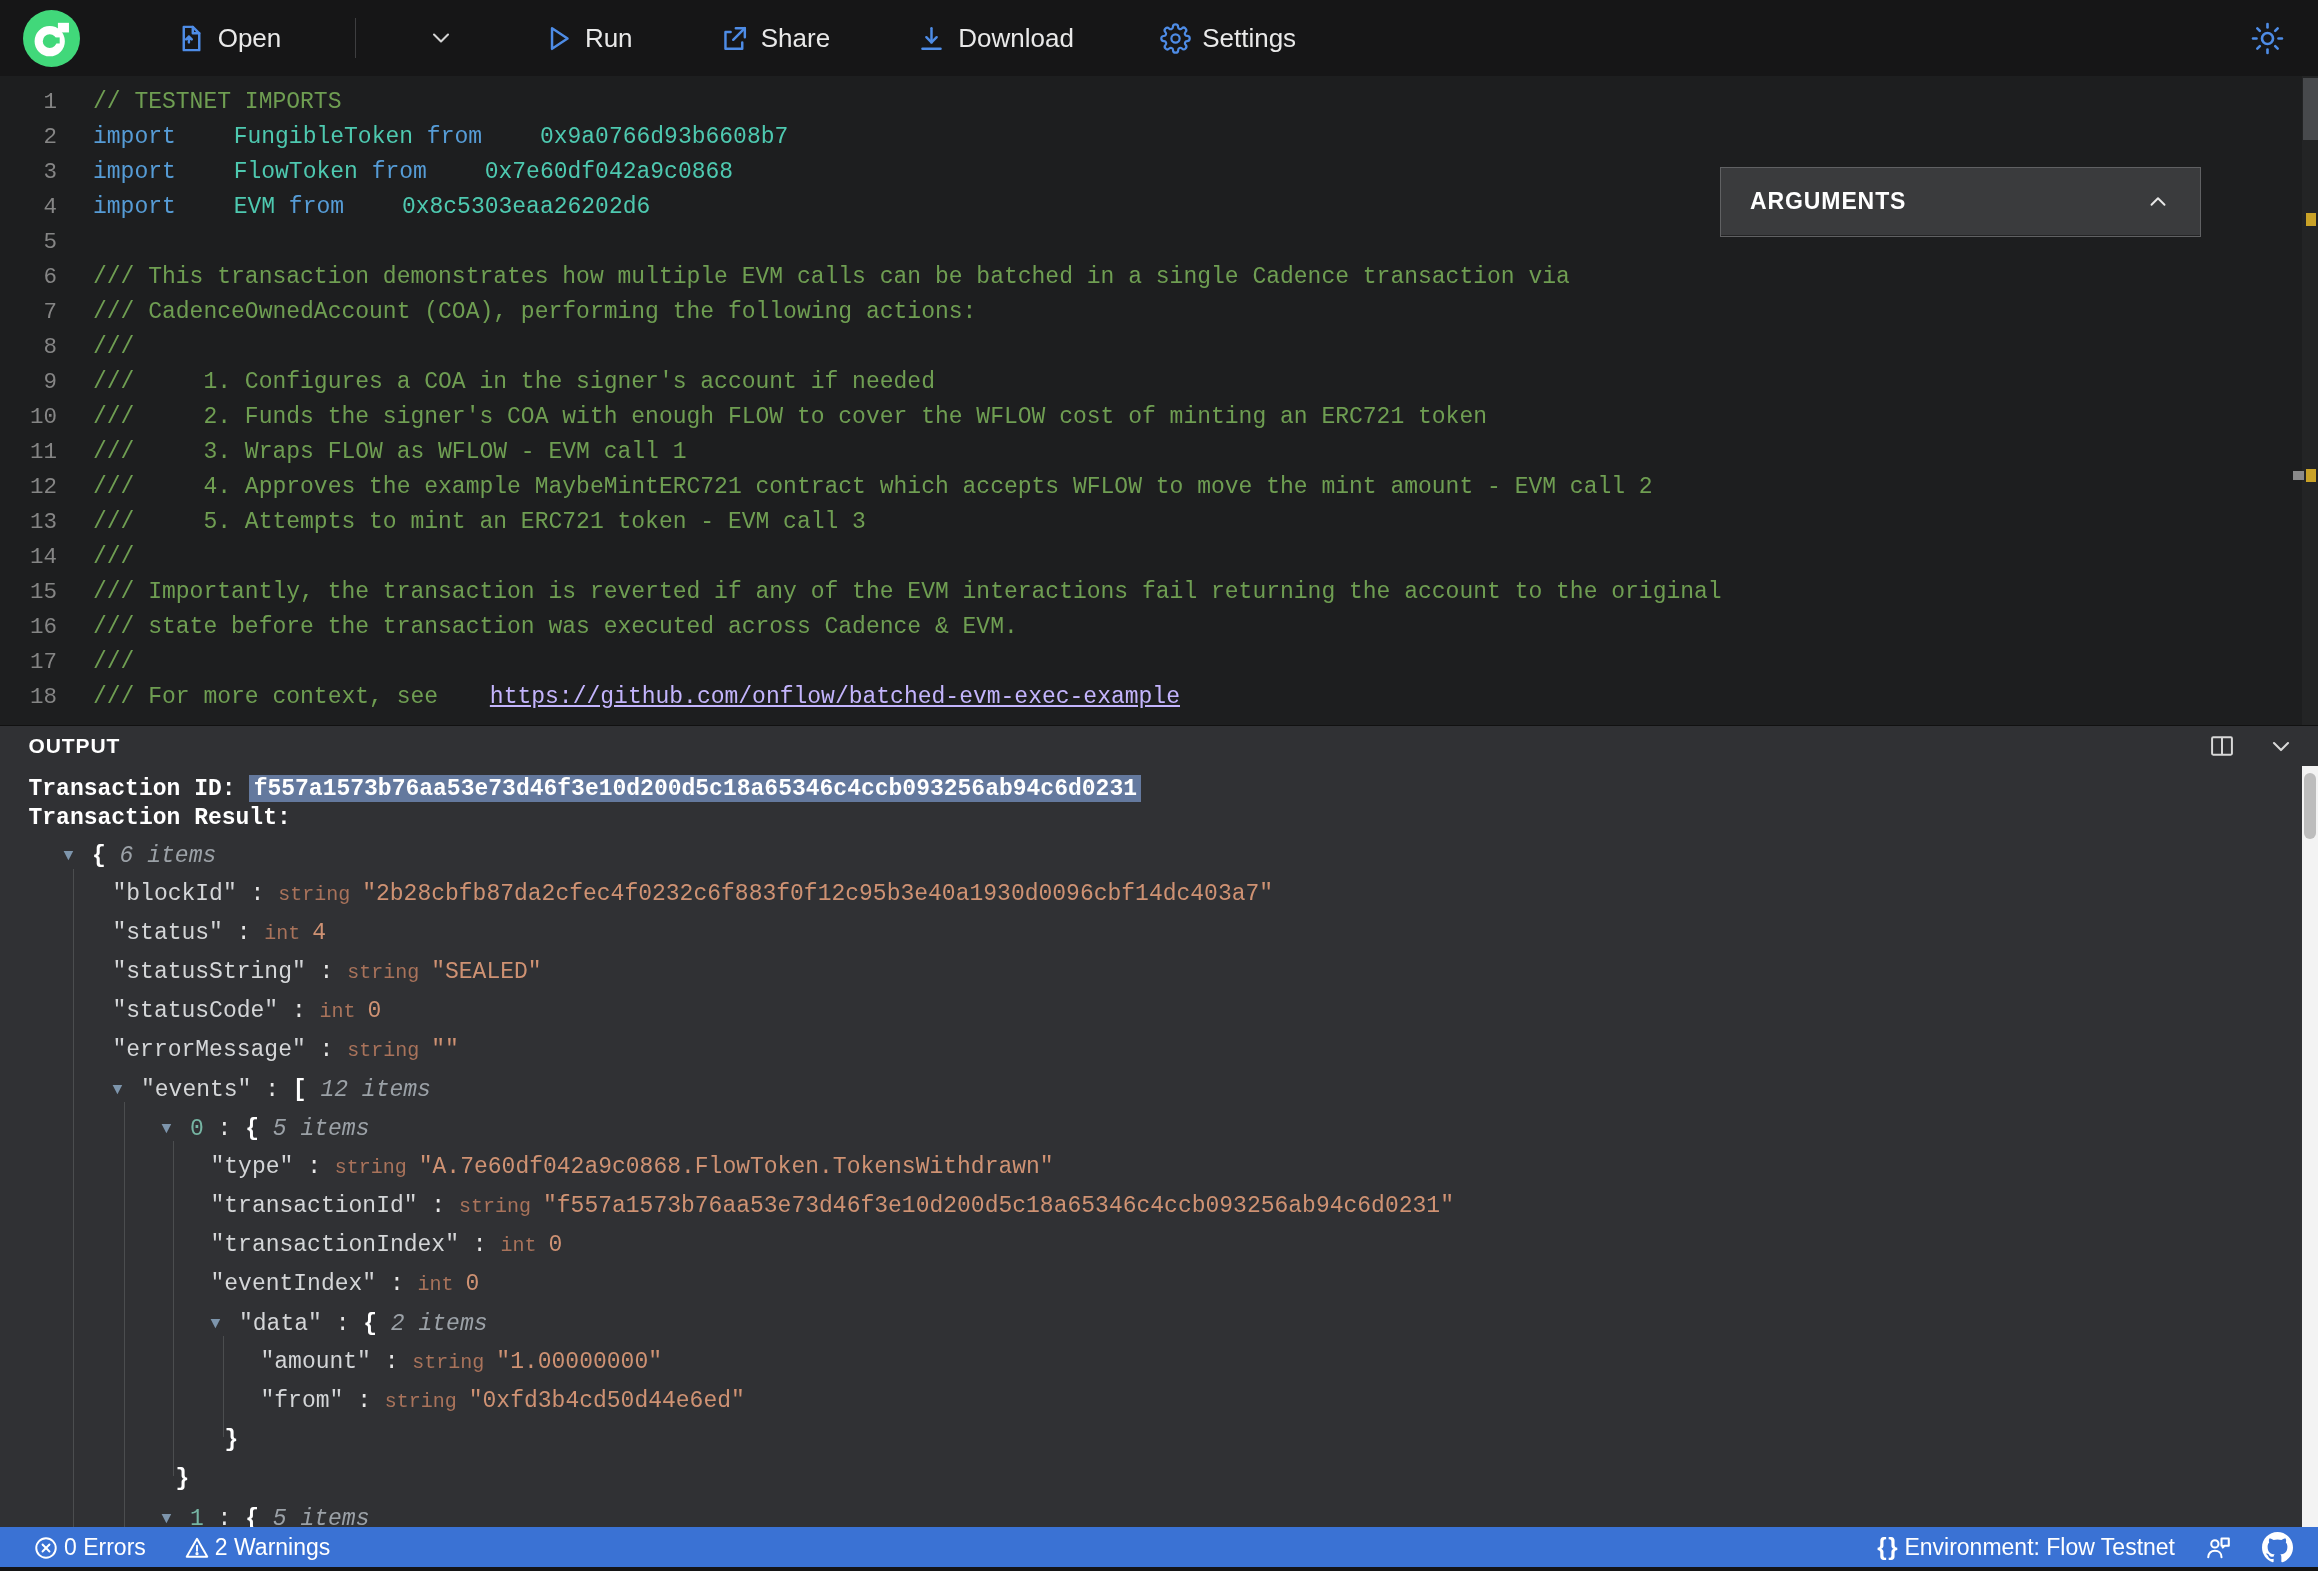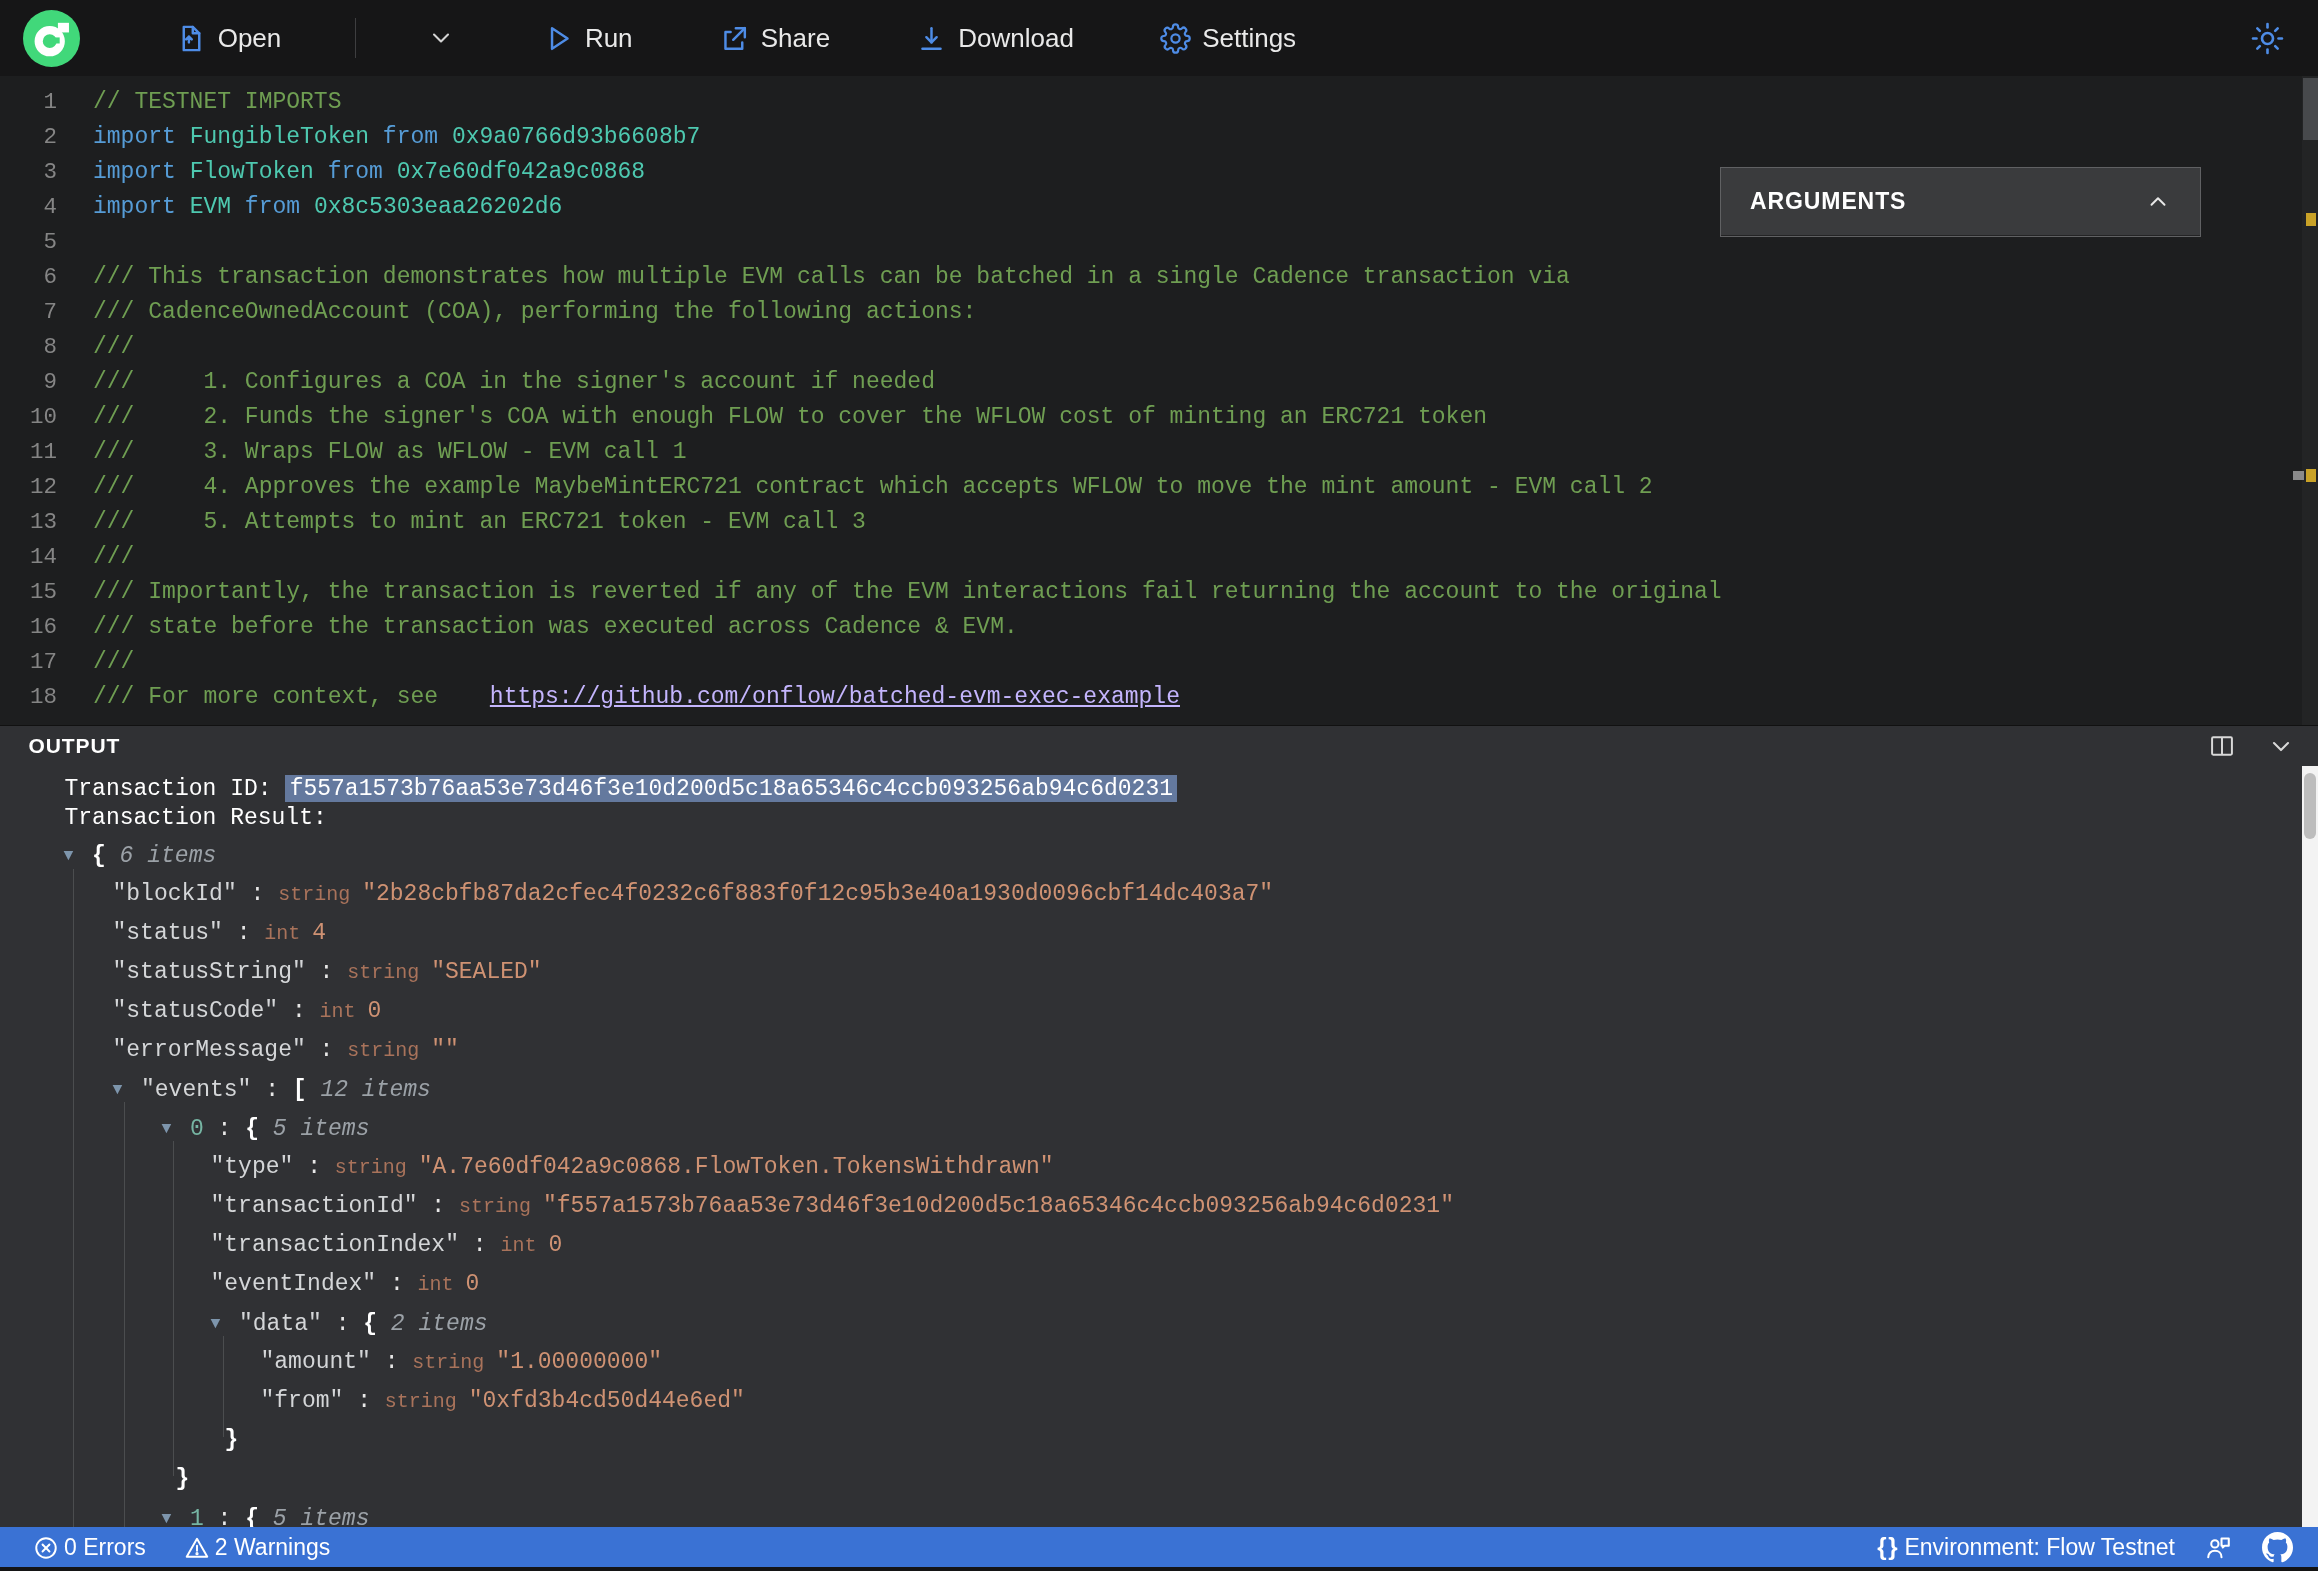--- a/index.html
+++ b/index.html
@@ -17,21 +17,21 @@
   .icon{display:inline-flex;align-items:center;justify-content:center;}
   #sun-btn{margin-left:auto;margin-right:29px;background:none;border:none;cursor:pointer;display:flex;}
 
   
   #editor{position:absolute;left:0;top:76px;width:100%;height:650px;background:#1d1e1f;
           border-bottom:1.7px solid #111;box-sizing:border-box;}
   #code-lines{position:absolute;left:0;top:8.6px;right:17.3px;font-family:"Liberation Mono",monospace;
               font-size:23px;line-height:35px;white-space:pre;overflow:hidden;}
   .code-line{display:flex;height:35px;}
   .ln{width:57px;flex:0 0 auto;text-align:right;color:#858585;padding-right:36px;font-size:22.5px;}
-  .tok-c{color:#6f9e52;} .tok-k{color:#569cd6;} .tok-t{color:#4ec9b0;}
+  .tok-c{color:#6f9e52;} .tok-k{color:#569cd6;} .tok-t{color:#4ec9b0;margin-left:44px;}
   .tok-l{color:#c4b5fd;text-decoration:underline;cursor:pointer;margin-left:38px;}
 
   
   #ruler{position:absolute;right:0;top:0;width:17.3px;height:100%;background:#232425;}
   #ruler .thumb{position:absolute;left:0.9px;top:1.7px;width:15.6px;height:62px;background:#47494c;}
   .warn-mark{position:absolute;left:4.3px;width:9.5px;height:13px;background:#c9a227;}
   .scroll-dash{position:absolute;left:-8.6px;width:10.4px;height:8.6px;background:#8a8a8a;}
 
   
   #args-panel{position:absolute;left:1720px;top:91px;width:481px;background:#2b2c2e;
@@ -47,21 +47,21 @@
   .arg-input:last-child{margin-bottom:3.5px;}
 
   
   #output{position:absolute;left:0;top:726px;width:100%;height:801px;background:#303134;overflow:hidden;}
   #output-header{height:40px;display:flex;align-items:center;padding:0 24px 0 28.5px;}
   #output-header .title{font-size:21px;font-weight:bold;letter-spacing:0.9px;color:#fff;}
   #output-header .spacer{flex:1;}
   #output-header button{background:none;border:none;cursor:pointer;display:flex;margin-left:31px;padding:0;}
   #output-body{position:absolute;left:0;top:40px;right:17.3px;bottom:0;padding:8.6px 0 0 28.5px;overflow:hidden;
                font-family:"Liberation Mono",monospace;font-size:23px;}
-  .tx-line{line-height:29px;font-weight:normal;color:#ffffff;white-space:pre;margin-left:36px;}
+  .tx-line{line-height:29px;font-weight:bold;color:#ffffff;white-space:pre;}
   .hl{background:#64799e;color:#fff;padding:0.9px 4.3px;}
   #tree{position:relative;margin-top:3.5px;}
   .tree-row{position:relative;height:39px;line-height:39px;white-space:pre;font-size:23px;}
   .tri{display:inline-block;width:28.5px;color:#7d95ac;font-size:16.4px;cursor:pointer;vertical-align:middle;}
   .tkey{color:#d4d6d8;} .tidx{color:#76b5a3;} .tcolon{color:#e8e8e8;}
   .tbrace{color:#ffffff;font-weight:bold;}
   .tmeta{color:#9ba1a7;font-style:italic;}
   .ttype{color:#a9735b;font-size:20px;}
   .tval{color:#cf9273;}
   .guide{position:absolute;width:1.7px;background:#4b4d4f;}

